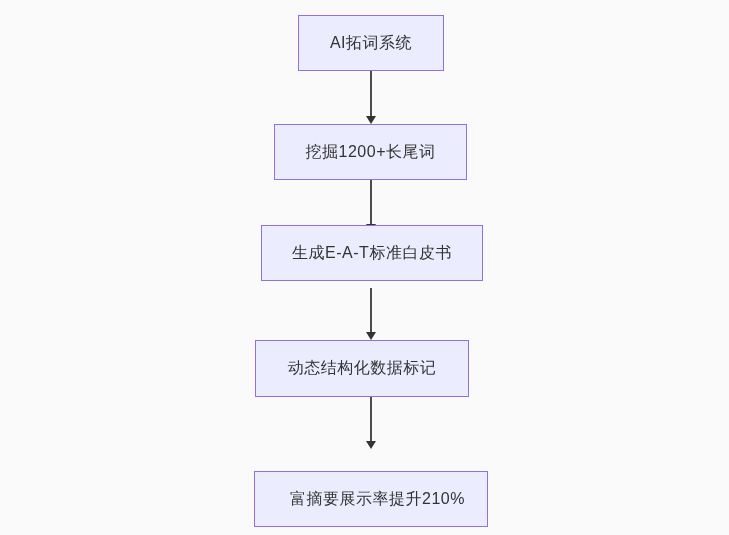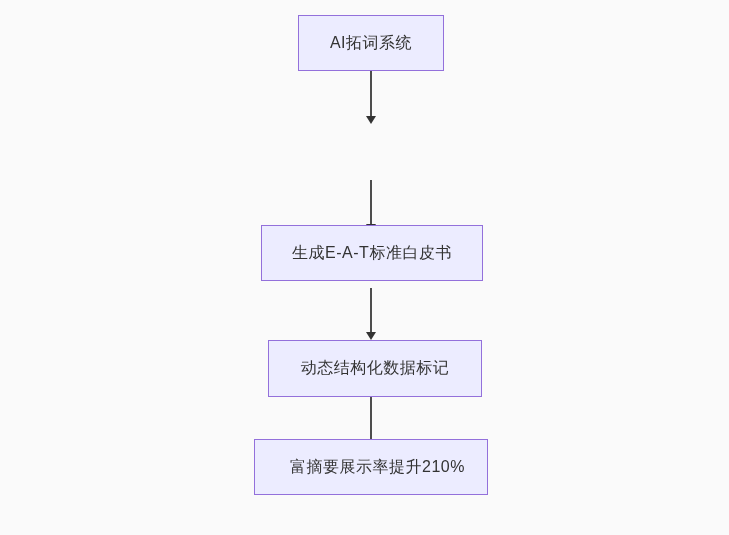--- a/index.html
+++ b/index.html
@@ -26,22 +26,22 @@
     align-items: center;
     justify-content: center;
     font-size: 16px;
     color: var(--text, #333333);
     white-space: nowrap;
     letter-spacing: 0.5px;
   }
   .node-1 { left: 298px; top: 15px;  width: 146px; height: 56px; }
   .node-2 { left: 274px; top: 124px; width: 193px; height: 56px; }
   .node-3 { left: 261px; top: 225px; width: 222px; height: 56px; }
-  .node-4 { left: 268px; top: 340px; width: 214px; height: 57px; }
-  .node-5 { left: 254px; top: 439px; width: 234px; height: 56px; padding-left: 13px; }
+  .node-4 { left: 255px; top: 340px; width: 214px; height: 57px; }
+  .node-5 { left: 254px; top: 471px; width: 234px; height: 56px; padding-left: 13px; }
 
   .flow-edge {
     position: absolute;
     left: 361px;     
     width: 20px;
   }
   .edge-1 { top: 71px;  height: 53px; }
   .edge-2 { top: 180px; height: 52px; }
   .edge-3 { top: 288px; height: 52px; }
   .edge-4 { top: 397px; height: 52px; }
@@ -74,20 +74,23 @@
 
   <div class="flow-node node-1">
     <span>AI拓词系统</span>
   </div>
 
   <div class="flow-edge edge-1">
     <div class="edge-line"></div>
     <div class="edge-arrowhead"></div>
   </div>
 
+  <div class="flow-node node-2">
+    <span>挖掘1200+长尾词</span>
+  </div>
 
   <div class="flow-edge edge-2">
     <div class="edge-line"></div>
     <div class="edge-arrowhead"></div>
   </div>
 
   <div class="flow-node node-3">
     <span>生成E-A-T标准白皮书</span>
   </div>
 

